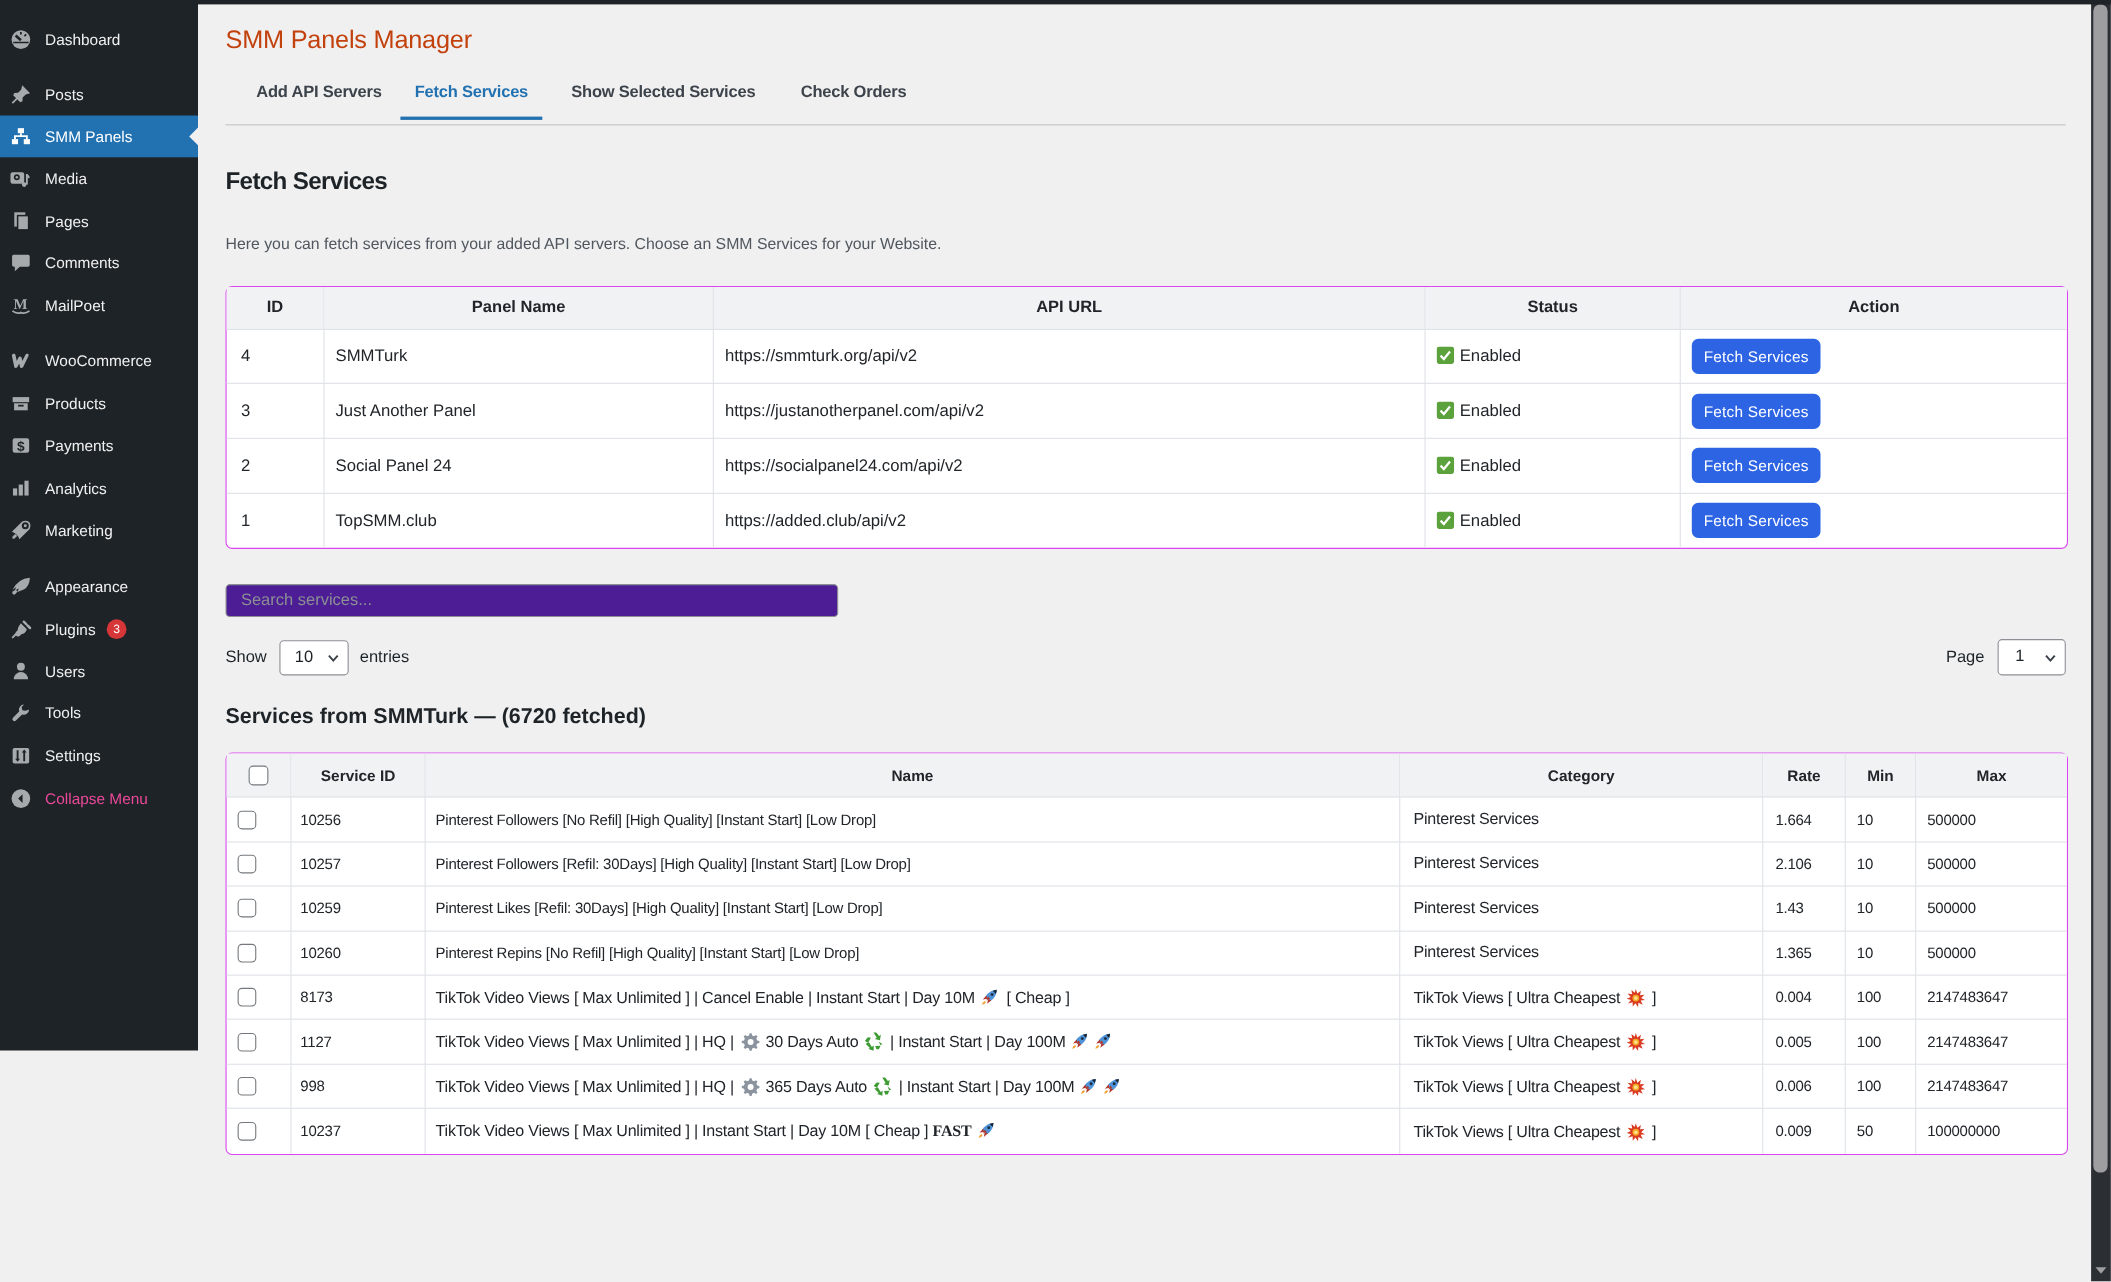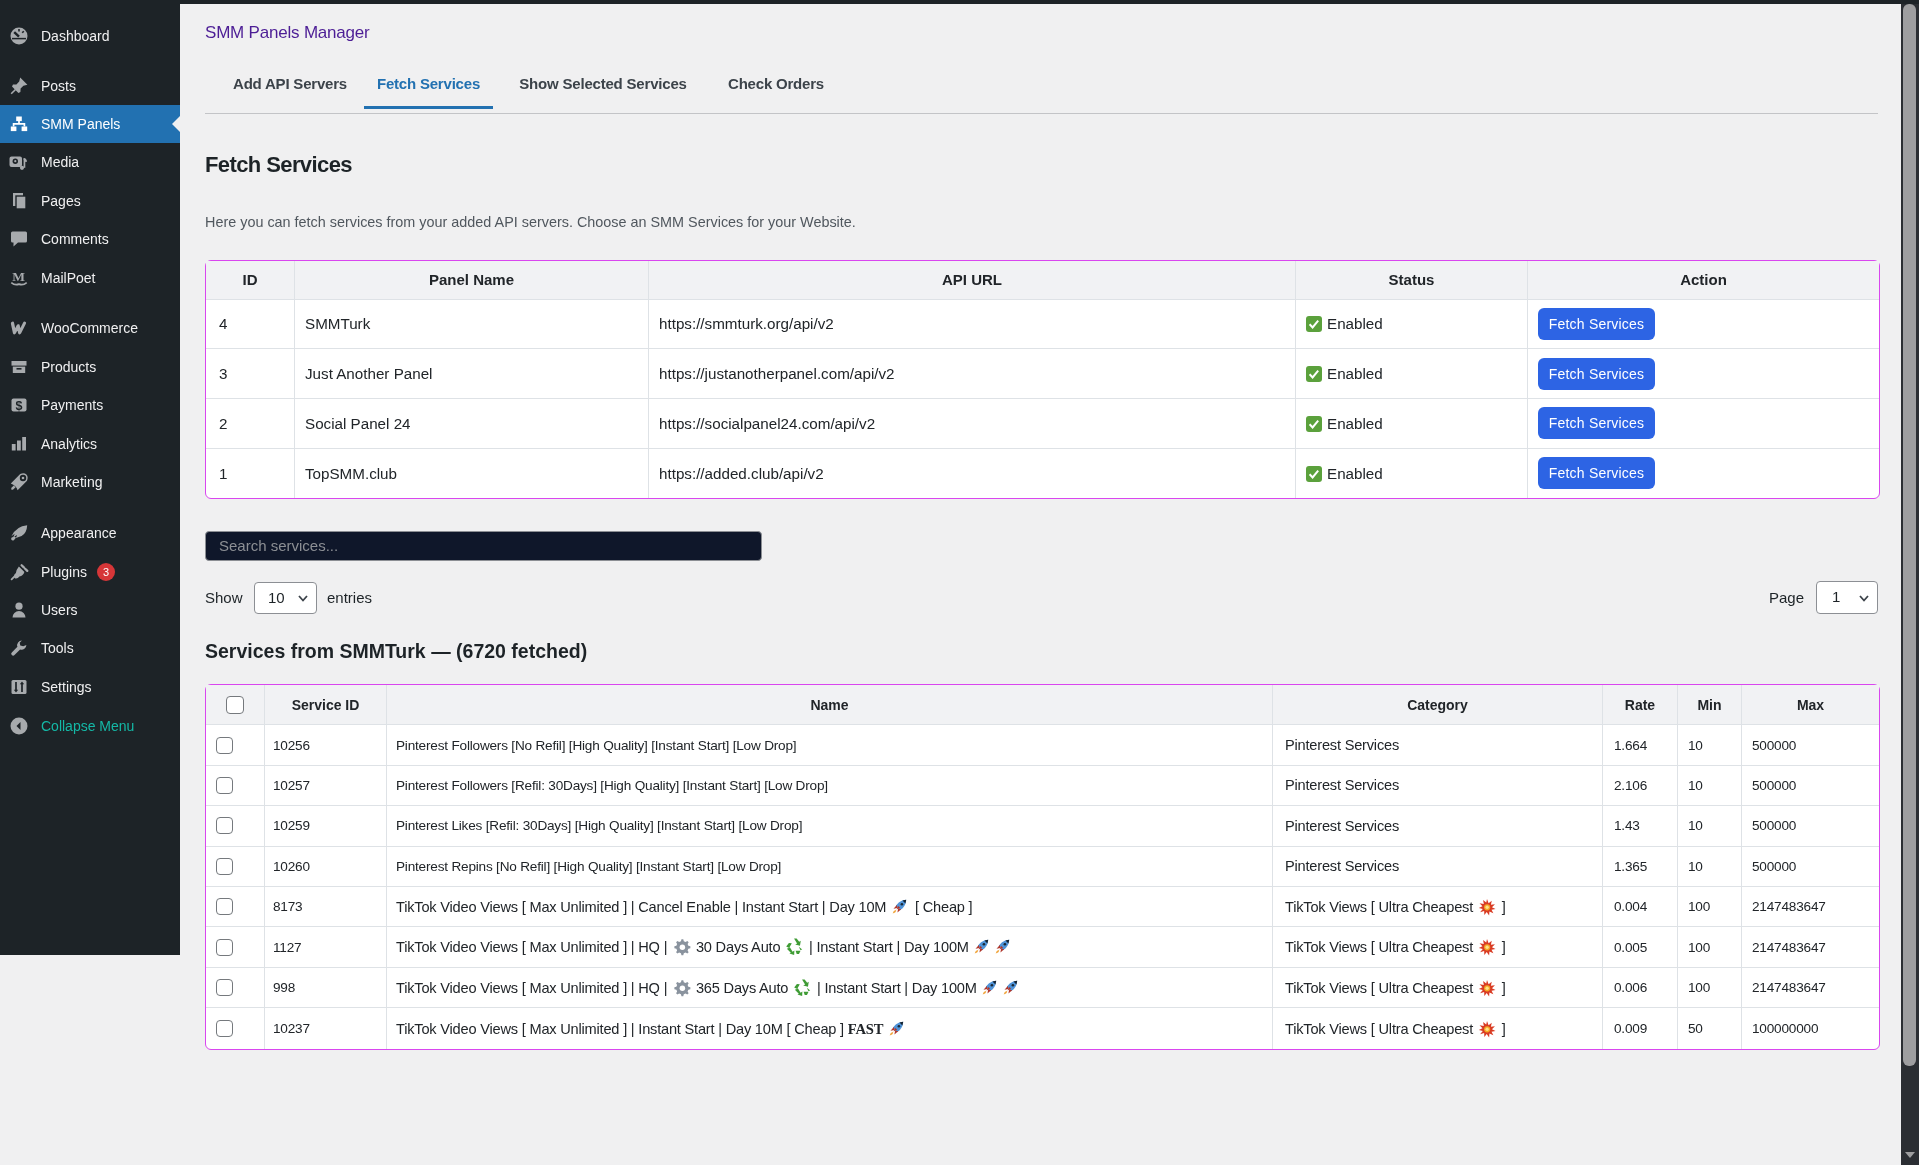--- a/index.html
+++ b/index.html
@@ -5,24 +5,24 @@
 * { margin:0; padding:0; box-sizing:border-box; }
 html,body { width:1919px; height:1165px; overflow:hidden; }
 body { font-family:"Liberation Sans", sans-serif; background:#f0f0f1; position:relative; }
 #sidebar { position:absolute; left:0; top:0; width:180px; height:955px; background:#1d2327; z-index:5; }
 #topbar { position:absolute; left:0; top:0; width:1919px; height:4px; background:#1d2327; z-index:20; }
 .mi { position:absolute; left:0; width:180px; height:38px; color:#f0f0f1; font-size:14px; line-height:38px; }
 .mi .ic { position:absolute; left:9px; top:9px; width:20px; height:20px; }
 .mi .lb { position:absolute; left:41px; top:0; }
 .mi.active { background:#2271b1; color:#fff; }
 .mi.active:after { content:""; position:absolute; right:0; top:50%; margin-top:-8px; border:8px solid transparent; border-right-color:#f0f0f1; }
-.mi.dim { color:#14b8a6; }
+.mi.dim { color:#ec4899; }
 .badge { position:absolute; left:97px; top:10px; width:18px; height:18px; background:#d63638; border-radius:50%; color:#fff; font-size:11px; line-height:18px; text-align:center; font-weight:400; }
 #content { position:absolute; left:0; top:0; width:1919px; height:1165px; z-index:1; }
-h1.title { position:absolute; left:205px; top:23px; font-size:17px; font-weight:400; color:#4c1d95; letter-spacing:-0.2px; }
+h1.title { position:absolute; left:205px; top:23px; font-size:23px; font-weight:400; color:#c2410c; letter-spacing:-0.2px; }
 #tabs { position:absolute; left:205px; top:72px; height:36.5px; white-space:nowrap; }
 .tab { display:inline-block; height:36.5px; line-height:23px; padding:0; text-align:center; font-size:15px; font-weight:700; color:#3c434a; letter-spacing:-0.2px; }
 .tab.t1{width:142px; margin-right:17px;text-align:right;} .tab.t2{width:129px; margin-right:15px;} .tab.t3{width:190px; margin-right:16px;} .tab.t4{width:124px;}
 .tab.on { color:#2271b1; border-bottom:3.5px solid #2271b1; }
 #divider { position:absolute; left:205px; top:113px; width:1673px; height:1px; background:#c3c4c7; }
 h2.fs { position:absolute; left:205px; top:152px; font-size:22px; font-weight:700; color:#1d2327; letter-spacing:-0.6px; }
 p.desc { position:absolute; left:205px; top:214px; font-size:14.4px; color:#50575e; }
 table.tb { position:absolute; border-collapse:separate; border-spacing:0; table-layout:fixed; background:#fff; border:1px solid #d946ef; border-radius:6px; font-size:15px; color:#212529; }
 table.tb th { background:#f1f2f4; font-weight:700; text-align:center; border-bottom:1px solid #dee2e6; border-right:1px solid #dee2e6; }
 table.tb td { border-bottom:1px solid #dee2e6; border-right:1px solid #dee2e6; text-align:left; vertical-align:middle; }
@@ -31,21 +31,21 @@
 #t1 { left:205px; top:260px; width:1673px; }
 #t1 th { height:38.5px; }
 #t1 td { height:49.7px; padding-left:10px; font-size:15.2px; }
 #t2 { left:205px; top:684px; width:1673px; }
 #t2 th { height:40.3px; font-size:14px; }
 #t2 td { height:40.45px; padding-left:10px; font-size:13.6px; letter-spacing:-0.2px; }
 #t2 td.tk, #t2 td.cat { font-size:14.6px; }
 .btn { display:inline-block; width:117px; height:32px; background:#2d64e4; border-radius:6px; color:#fff; font-size:14px; line-height:32px; text-align:center; letter-spacing:0.2px; }
 .gcheck { display:inline-block; vertical-align:-3px; margin-right:5px; }
 .cb { display:inline-block; width:17px; height:17px; border:1px solid #75797d; border-radius:4px; background:#fff; vertical-align:middle; }
-#search { position:absolute; left:205px; top:531px; width:557px; height:30px; border:1px solid #8c8f94; border-radius:4px; background:#0f172a; font-size:15px; line-height:28px; color:#8c8f94; padding-left:13px; }
+#search { position:absolute; left:205px; top:531px; width:557px; height:30px; border:1px solid #8c8f94; border-radius:4px; background:#4c1d95; font-size:15px; line-height:28px; color:#8c8f94; padding-left:13px; }
 .lbl { position:absolute; font-size:15px; color:#1d2327; }
 .sel { position:absolute; background:#fff; border:1px solid #8c8f94; border-radius:4px; font-size:15px; color:#1d2327; }
 .sel .v { position:absolute; left:13px; top:0; line-height:30px; }
 .sel svg { position:absolute; right:7px; top:50%; margin-top:-6px; }
 h3.sv { position:absolute; left:205px; top:640px; font-size:19.5px; font-weight:700; color:#1d2327; }
 #scrollbar { position:absolute; right:0; top:0; width:18px; height:1165px; background:#2b2e33; z-index:10; }
 #thumb { position:absolute; left:2px; top:4px; width:13px; height:1062px; background:#9e9ea0; border-radius:6px; }
 #sbarrow { position:absolute; left:4px; bottom:7px; width:0; height:0; border-left:5px solid transparent; border-right:5px solid transparent; border-top:6px solid #9e9ea0; }
 .emj { display:inline-block; width:18px; height:18px; vertical-align:-4px; margin:0 1.5px; }
 b.fast { font-family:"Liberation Serif", serif; font-weight:700; }

